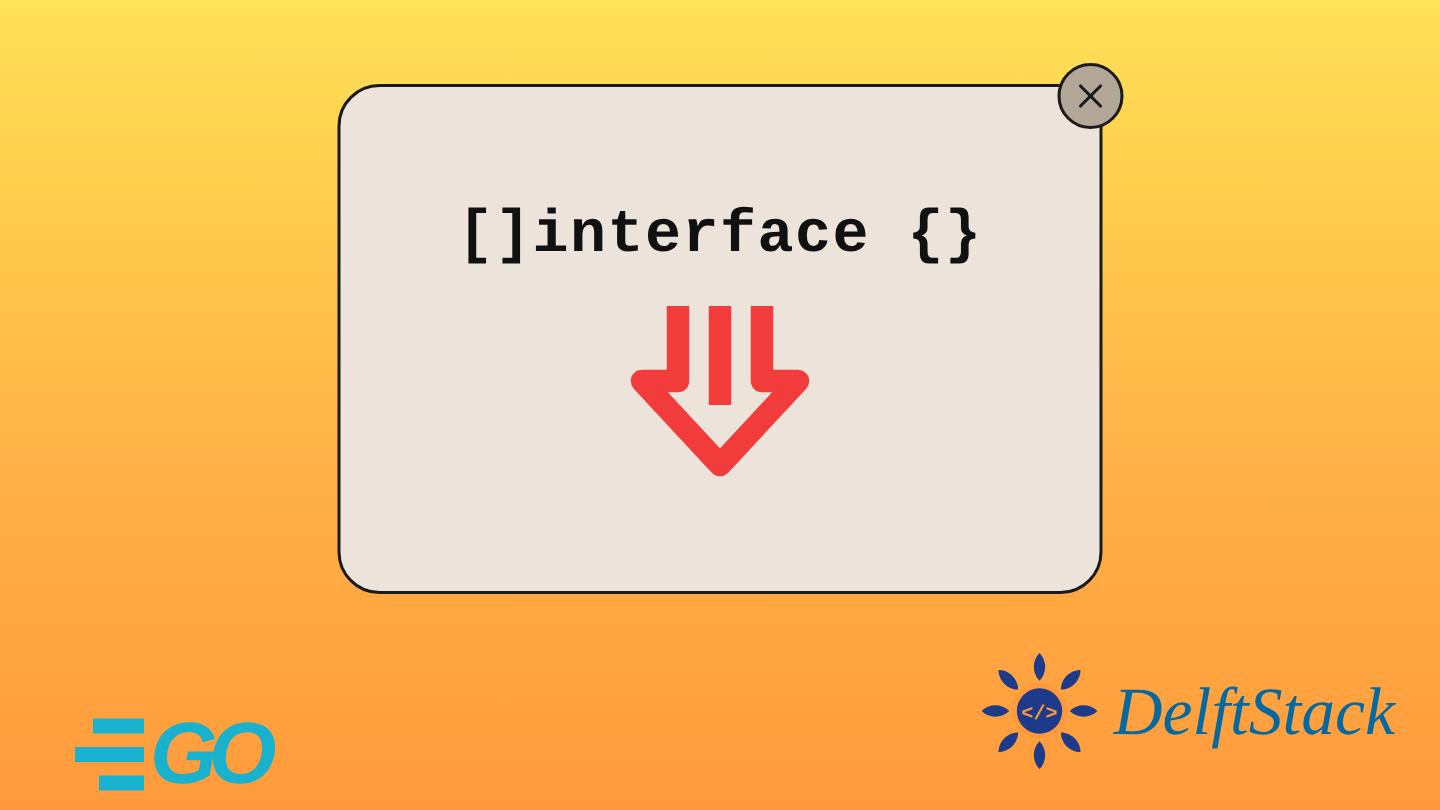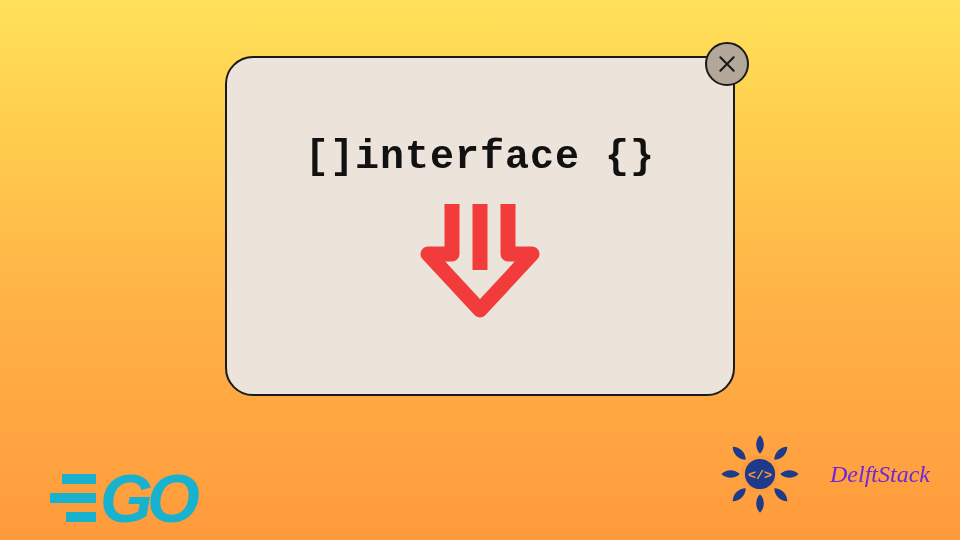--- a/index.html
+++ b/index.html
@@ -73,40 +73,39 @@
     height: 10px;
     background: #18b2cf;
   }
   .go-stripes span:nth-child(1){ width: 34px; margin-left: 18px; }
   .go-stripes span:nth-child(2){ width: 46px; margin-left: 6px; }
   .go-stripes span:nth-child(3){ width: 30px; margin-left: 22px; }
   .go-text {
     font-family: Arial, Helvetica, sans-serif;
     font-weight: 900;
     font-style: italic;
-    font-size: 68px;
+    font-size: 58px;
     color: #18b2cf;
     letter-spacing: -6px;
     line-height: 1;
   }
   .delft {
     position: absolute;
     right: 30px;
     bottom: 24px;
     display: flex;
     align-items: center;
     gap: 8px;
   }
   .delft-text {
     font-family: Georgia, 'Times New Roman', serif;
     font-style: italic;
-    font-size: 24px;
-    color: #6d28d9;
+    font-size: 45px;
+    color: #0369a1;
     font-weight: 500;
-    margin-left: 20px;
   }
   .delft-badge { width: 84px; height: 84px; }
 </style>
 </head>
 <body>
 
 <div class="card">
   <div class="close-btn">
     <svg viewBox="0 0 24 24">
       <line x1="4" y1="4" x2="20" y2="20" stroke="#1a1a1a" stroke-width="2.5" stroke-linecap="round"></line>

